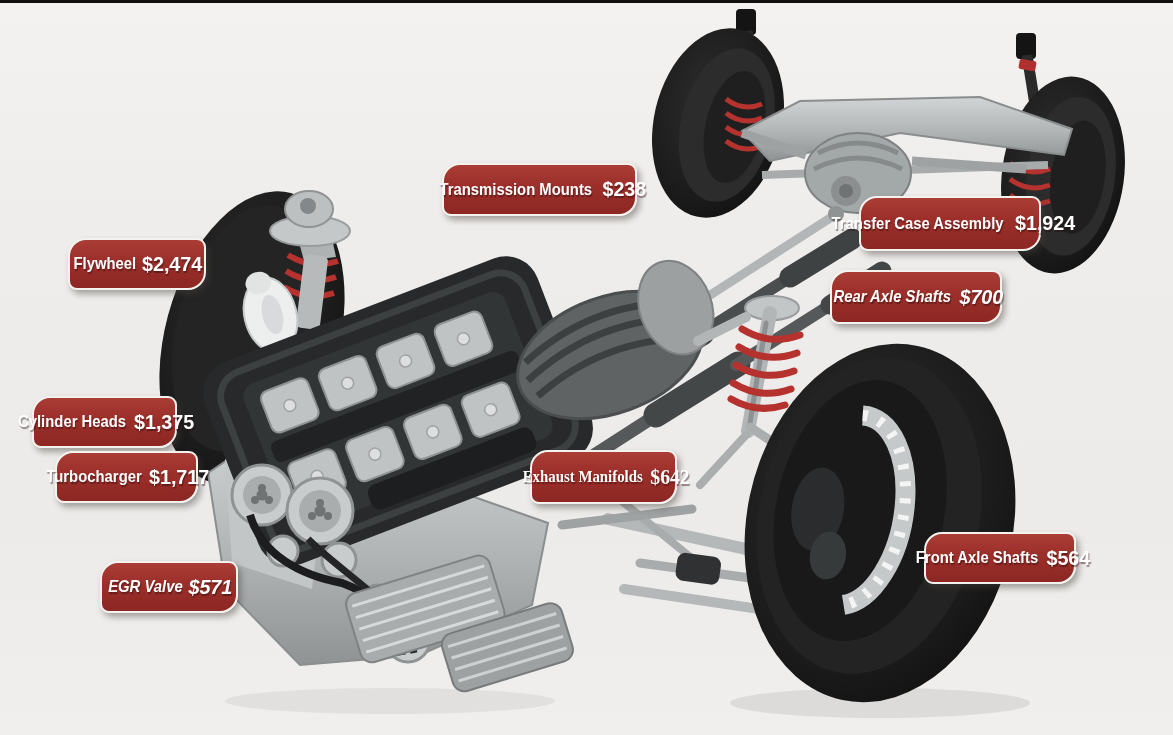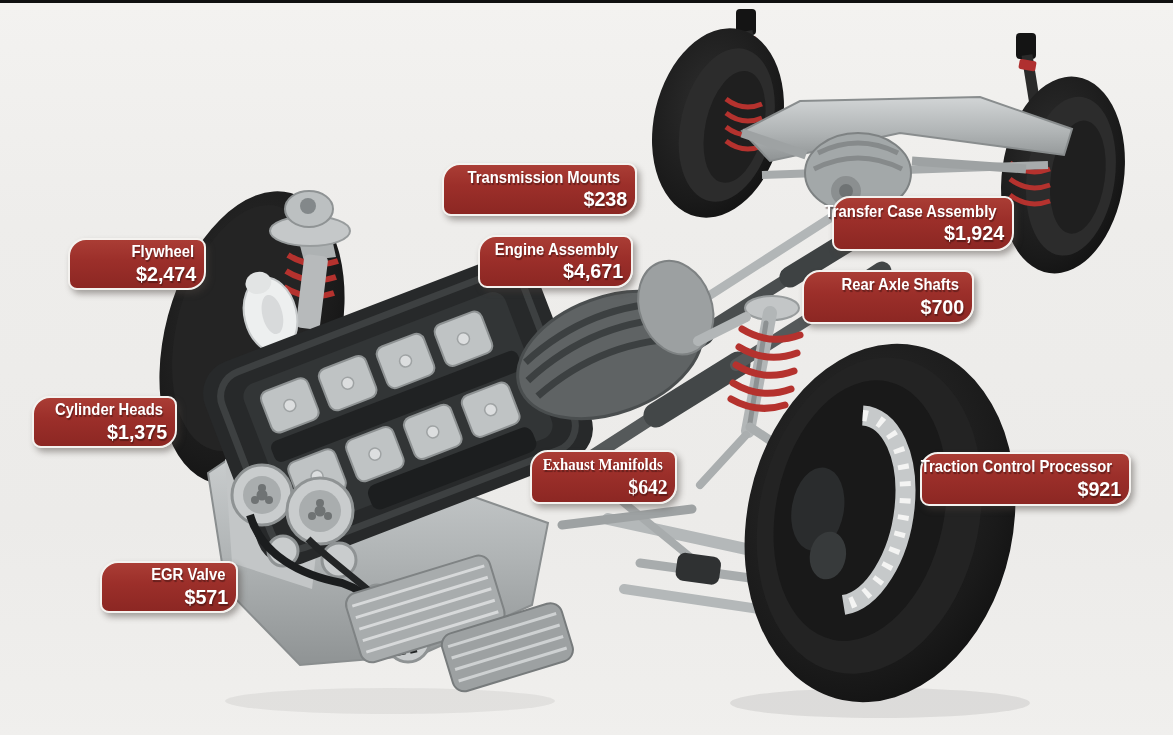--- a/index.html
+++ b/index.html
@@ -9,21 +9,21 @@
     border-top:3px solid #101010;border-bottom:3px solid #101010;
     font-family:"Liberation Sans",sans-serif;
   }
   .illustration{position:absolute;left:0;top:0;width:100%;height:100%;}
   .part-label{
     position:absolute;z-index:5;
     background:linear-gradient(180deg,#aa3d35 0%,#9c2f2a 42%,#8c2723 100%);
     border:2px solid #f4f2ef;
     border-radius:18px 9px 18px 9px;
     box-shadow:3px 4px 6px rgba(70,65,60,.45);
-    color:#fff;display:flex;flex-direction:column;align-items:flex-end;justify-content:center;
+    color:#fff;display:flex;flex-direction:row;align-items:center;justify-content:center;
     text-align:center;box-sizing:border-box;padding:2px 6px;
   }
   .part-name{
     font-weight:bold;font-size:16.5px;line-height:1.2;white-space:nowrap;
     transform:scaleX(.9);transform-origin:50% 50%;
     text-shadow:1px 1.5px 1px rgba(40,10,10,.45);
   }
   .part-price{
     font-weight:bold;font-size:21px;line-height:1.15;white-space:nowrap;
     transform:scaleX(.94);transform-origin:50% 50%;
@@ -272,57 +272,57 @@
         <ellipse cx="836" cy="556" rx="18" ry="24" fill="#373a3b"></ellipse>
       </g>
     </g>
   </svg>
 
   <div class="part-label" style="left:442px;top:160px;width:195px;height:53px;">
     <span class="part-name">Transmission Mounts</span>
     <span class="part-price">$238</span>
   </div>
 
-  <div class="part-label" style="left:478px;top:232px;width:155px;height:53px;">
-    <span class="part-name">Engine Assembly</span>
-    <span class="part-price">$4,671</span>
-  </div>
-
-  <div class="part-label" style="left:832px;top:193px;width:182px;height:55px;">
+
+  <div class="part-label" style="left:859px;top:193px;width:182px;height:55px;">
     <span class="part-name">Transfer Case Assembly</span>
     <span class="part-price">$1,924</span>
   </div>
 
-  <div class="part-label" style="left:802px;top:267px;width:172px;height:54px;">
+  <div class="part-label" style="left:830px;top:267px;width:172px;height:54px;font-style:italic;">
     <span class="part-name">Rear Axle Shafts</span>
     <span class="part-price">$700</span>
   </div>
 
   <div class="part-label" style="left:68px;top:235px;width:138px;height:52px;">
     <span class="part-name">Flywheel</span>
     <span class="part-price">$2,474</span>
   </div>
 
   <div class="part-label" style="left:32px;top:353px;width:145px;height:52px;margin-top:40px;">
     <span class="part-name">Cylinder Heads</span>
     <span class="part-price">$1,375</span>
   </div>
 
+  <div class="part-label" style="left:55px;top:448px;width:143px;height:52px;">
+    <span class="part-name">Turbocharger</span>
+    <span class="part-price">$1,717</span>
+  </div>
 
   <div class="part-label" style="left:530px;top:447px;width:147px;height:54px;font-family:Liberation Serif, serif;">
     <span class="part-name">Exhaust Manifolds</span>
     <span class="part-price">$642</span>
   </div>
 
-  <div class="part-label" style="left:920px;top:449px;width:211px;height:54px;">
-    <span class="part-name">Traction Control Processor</span>
-    <span class="part-price">$921</span>
-  </div>
-
-
-  <div class="part-label" style="left:100px;top:558px;width:138px;height:52px;">
+
+  <div class="part-label" style="left:924px;top:529px;width:152px;height:52px;">
+    <span class="part-name">Front Axle Shafts</span>
+    <span class="part-price">$564</span>
+  </div>
+
+  <div class="part-label" style="left:100px;top:558px;width:138px;height:52px;font-style:italic;">
     <span class="part-name">EGR Valve</span>
     <span class="part-price">$571</span>
   </div>
 
 
 
 </div>
 
 </body></html>

